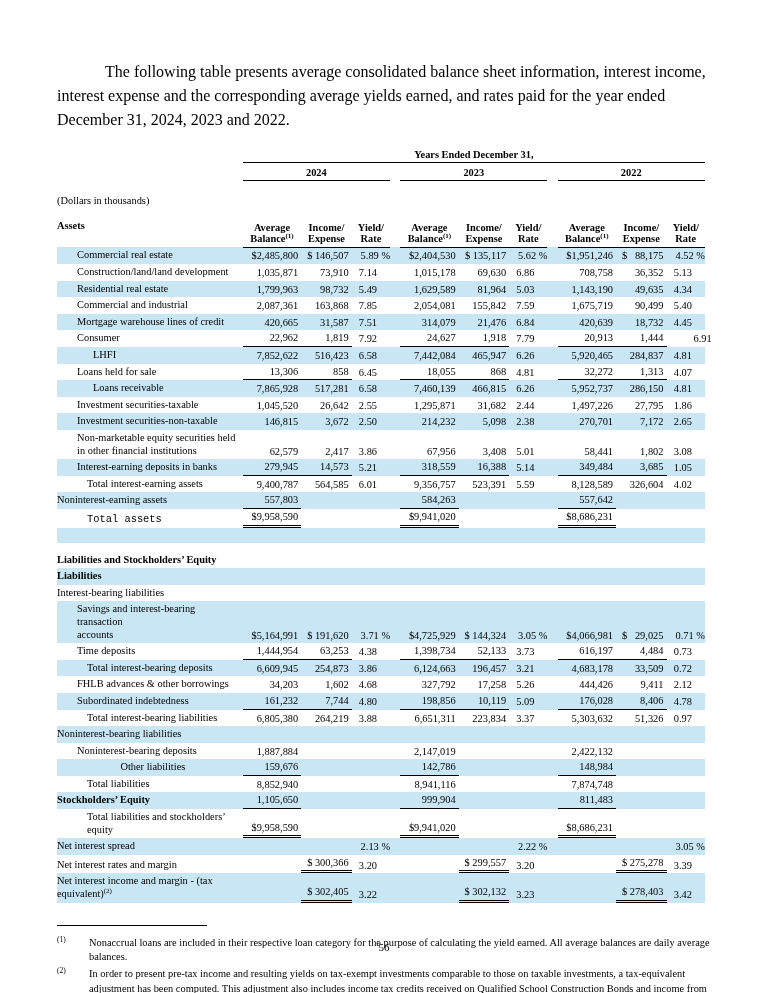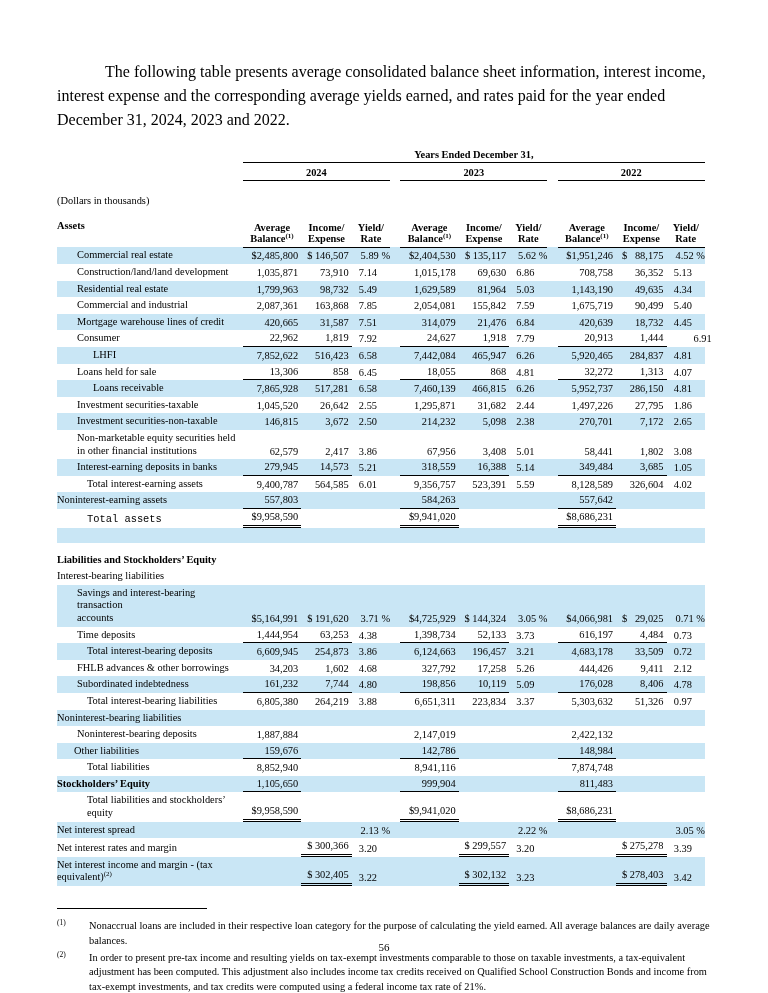--- a/index.html
+++ b/index.html
@@ -723,20 +723,52 @@
             <td class="num">
               <div class="cv"></div>
             </td>
             <td class="num">
               <div class="cv"></div>
             </td>
             <td class="num">
               <div class="cv" style="padding-right: 13px;"></div>
             </td>
           </tr>
+          <tr class="shaded">
+            <td class="lbl b">Liabilities</td>
+            <td class="num">
+              <div class="cv"></div>
+            </td>
+            <td class="num">
+              <div class="cv"></div>
+            </td>
+            <td class="num">
+              <div class="cv" style="padding-right: 13px;"></div>
+            </td>
+            <td class="gap"></td>
+            <td class="num">
+              <div class="cv"></div>
+            </td>
+            <td class="num">
+              <div class="cv"></div>
+            </td>
+            <td class="num">
+              <div class="cv" style="padding-right: 13px;"></div>
+            </td>
+            <td class="gap"></td>
+            <td class="num">
+              <div class="cv"></div>
+            </td>
+            <td class="num">
+              <div class="cv"></div>
+            </td>
+            <td class="num">
+              <div class="cv" style="padding-right: 13px;"></div>
+            </td>
+          </tr>
           <tr>
             <td class="lbl">Interest-bearing liabilities</td>
             <td class="num">
               <div class="cv"></div>
             </td>
             <td class="num">
               <div class="cv"></div>
             </td>
             <td class="num">
               <div class="cv" style="padding-right: 13px;"></div>
@@ -1013,21 +1045,21 @@
               <div class="cv">2,422,132</div>
             </td>
             <td class="num">
               <div class="cv"></div>
             </td>
             <td class="num">
               <div class="cv" style="padding-right: 13px;"></div>
             </td>
           </tr>
           <tr class="shaded">
-            <td class="lbl" style="padding-left: 17px;">Other liabilities</td>
+            <td class="lbl" style="padding-left: 8px; text-align: center;">Other liabilities</td>
             <td class="num">
               <div class="cv ru">159,676</div>
             </td>
             <td class="num">
               <div class="cv"></div>
             </td>
             <td class="num">
               <div class="cv" style="padding-right: 13px;"></div>
             </td>
             <td class="gap"></td>

